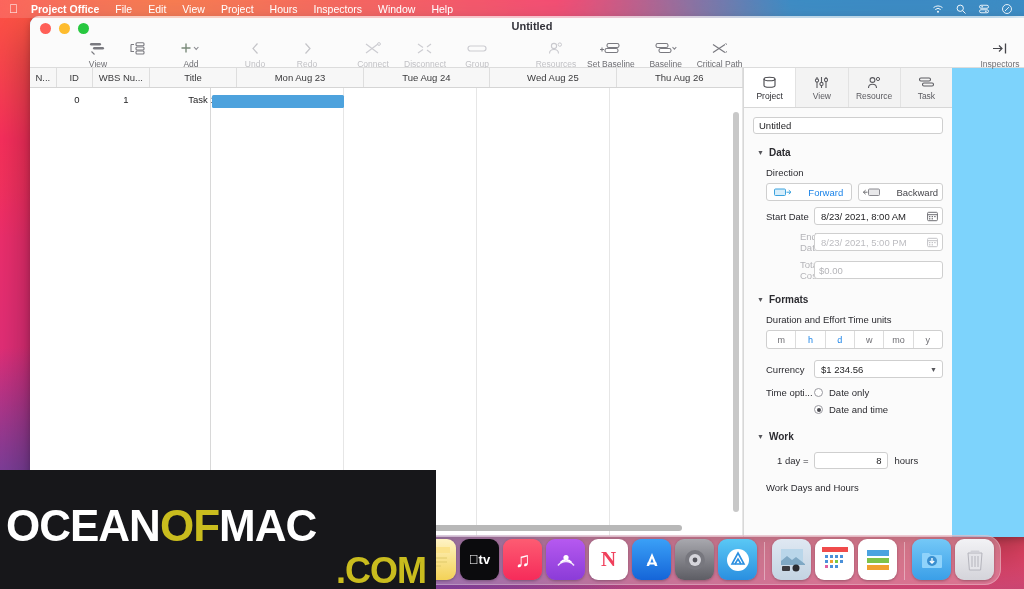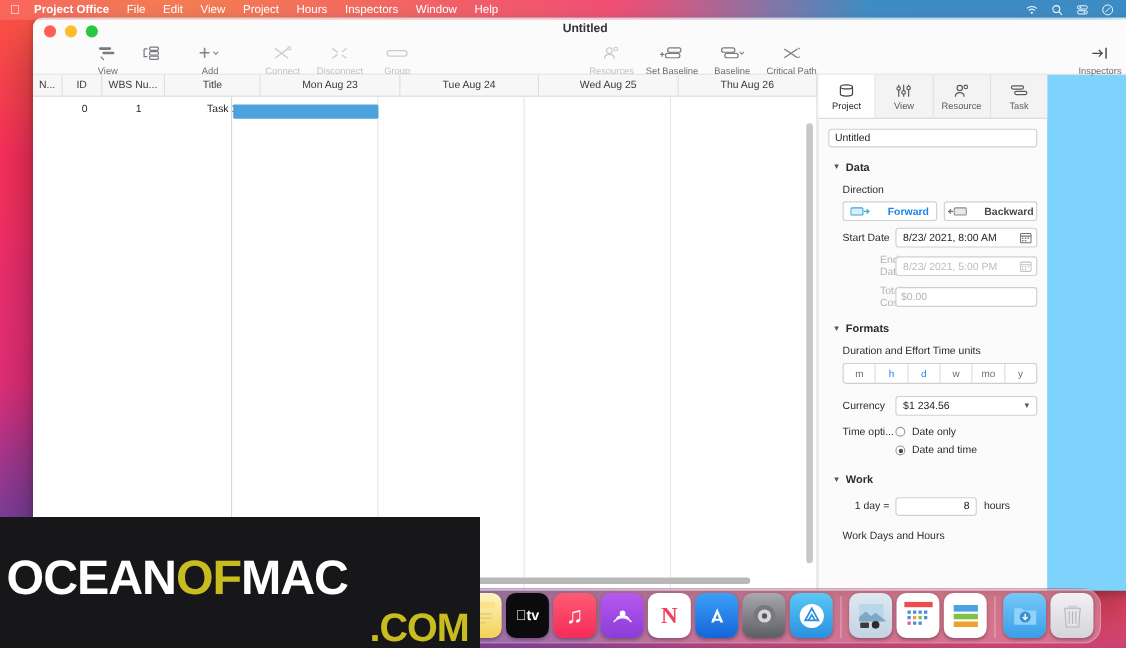--- a/index.html
+++ b/index.html
@@ -129,21 +129,21 @@
   .section-head { display:flex; align-items:center; gap:5px; margin:13px 0 0 4px;
      font-size:10px; color:#2b2b30; font-weight:600; }
   .caret { font-size:7px; color:#55555a; }
   .sub-label { font-size:9.5px; color:#2b2b30; margin:9px 0 5px 13px; }
   .row { display:flex; align-items:center; margin:6px 0 0 13px; }
   .row-lbl { width:48px; font-size:9.5px; color:#2b2b30; }
   .row-lbl.dim { color:#b4b4b8;padding-left:34px; }
 
   .dirgroup { display:flex; gap:6px; margin-left:13px; }
   .dirbtn { flex:1; height:18px; border:1px solid #cfcfcf; border-radius:3px; background:#fff;
-     display:flex; align-items:center; justify-content:center; gap:16px; font-size:9.5px;font-weight:bold; }
+     display:flex; align-items:center; justify-content:center; gap:16px; font-size:9.5px; }
   .dirbtn.sel { color:#1a83e8; }
   .dirbtn.un  { color:#46464b; }
 
   .datefield { flex:1; height:18px; border:1px solid #cfcfcf; border-radius:3px; background:#fff;
      display:flex; align-items:center; justify-content:space-between; padding:0 4px 0 6px; font-size:9.5px; color:#1d1d1f; }
   .datefield.dim { color:#bcbcc0;text-align:center; }
   .plainfield { flex:1; height:18px; border:1px solid #cfcfcf; border-radius:3px; background:#fff;
      display:flex; align-items:center; padding:0 4px; font-size:9.5px; color:#b4b4b8; }
 
   .seg { display:flex; margin-left:13px; margin-top:4px; border:1px solid #cfcfcf; border-radius:3px;
@@ -266,20 +266,38 @@
       <div class="tbitem" style="margin-left:12px">
         <span class="glyph">
           <svg width="26" height="15" viewBox="0 0 26 15">
             <path d="M8 2.5v9M3.5 7h9" stroke="#4a9a4a" stroke-width="1.4" fill="none" opacity="0"></path>
             <path d="M8 2.5v9M3.5 7h9" stroke="#7a8a7a" stroke-width="1.4" fill="none"></path>
             <path d="M16 6l2.2 2.4L20.4 6" stroke="#8a8a90" stroke-width="1.1" fill="none"></path>
           </svg>
         </span>
         <span class="lbl">Add</span>
       </div>
+      <div class="undoredo" style="margin-left:12px">
+        <div class="tbitem dim">
+          <span class="glyph">
+            <svg width="13" height="15" viewBox="0 0 13 15">
+                <path d="M8.5 2.5L4 7.5l4.5 5" stroke="#c4c4c8" stroke-width="1.2" fill="none"></path>
+              </svg>
+          </span>
+          <span class="lbl">Undo</span>
+        </div>
+        <div class="tbitem dim">
+          <span class="glyph">
+            <svg width="13" height="15" viewBox="0 0 13 15">
+                <path d="M4.5 2.5L9 7.5l-4.5 5" stroke="#c4c4c8" stroke-width="1.2" fill="none"></path>
+              </svg>
+          </span>
+          <span class="lbl">Redo</span>
+        </div>
+      </div>
       <div class="tbitem dim" style="margin-left:14px">
         <span class="glyph">
           <svg width="20" height="15" viewBox="0 0 20 15">
             <path d="M3 3l12 9M3 12l12-9" stroke="#cdcdd2" stroke-width="1.2" fill="none"></path>
             <circle cx="16" cy="3" r="1.4" fill="none" stroke="#cdcdd2" stroke-width="1"></circle>
           </svg>
         </span>
         <span class="lbl">Connect</span>
       </div>
       <div class="tbitem dim">

